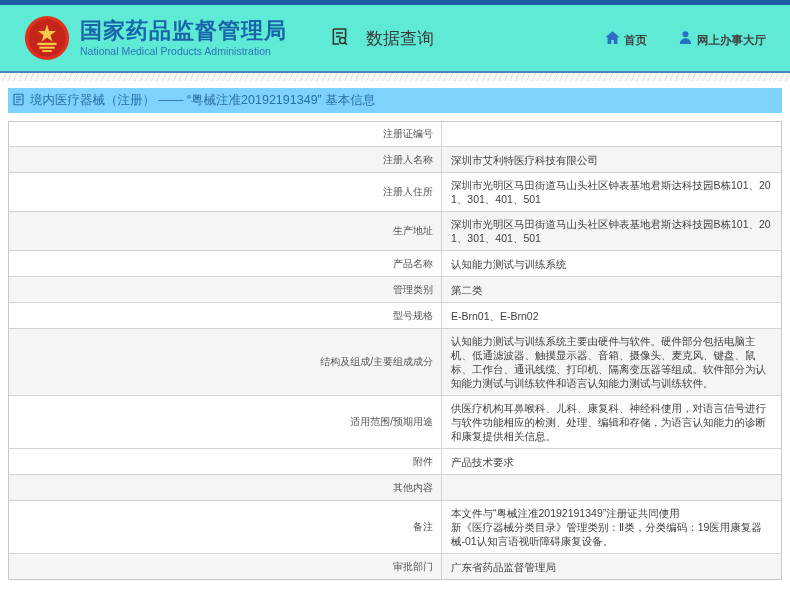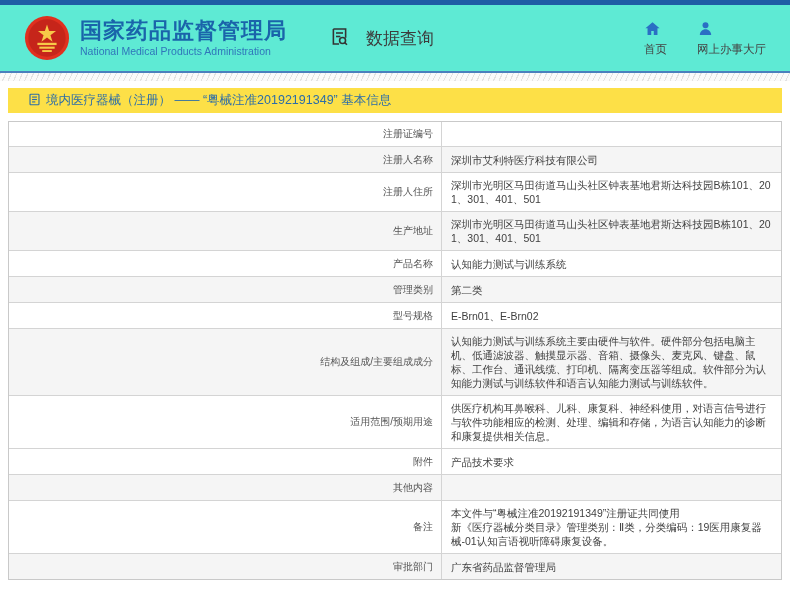--- a/index.html
+++ b/index.html
@@ -12,32 +12,32 @@
   
   .topbar{height:5px;background:#1f5da5;}
   .header{display:flex;align-items:center;height:66px;padding:0 16px 0 24px;background:#5eead4;}
   .brand{display:flex;align-items:center;gap:10px;}
   .emblem{width:46px;height:46px;flex:none;}
   .brand-cn{font-size:22px;font-weight:bold;color:#1a64aa;letter-spacing:1px;line-height:24px;}
   .brand-en{font-size:10.5px;color:#3076ba;margin-top:2px;}
   .section{display:flex;align-items:center;gap:16px;margin-left:42px;cursor:pointer;}
   .section-label{font-size:17px;color:#3c3c3c;}
   .nav{margin-left:auto;display:flex;gap:30px;padding-right:8px;}
-  .nav-item{display:flex;flex-direction:column;align-items:flex-start;gap:3px;font-size:11.5px;color:#444;cursor:pointer;}
+  .nav-item{display:flex;flex-direction:row;align-items:flex-end;gap:3px;font-size:11.5px;color:#444;cursor:pointer;font-weight:bold;}
   
   .hatch{
     border-top:2px solid #4a80bd;
     height:8px;
     background:repeating-linear-gradient(115deg,#e2e2e2 0 1px,#fafafa 1px 5px);
   }
   
   .title-bar{
     margin:7px 8px 8px;
-    background:#fde047;
-    padding:4px 20px;
+    background:#7dd3fc;
+    padding:4px 4px;
     font-size:12.5px;
     color:#2c6da8;
     display:flex;align-items:center;gap:5px;
   }
   
   .table{margin:0 8px;border:1px solid #c9c9c9;}
   .row{display:flex;align-items:stretch;border-bottom:1px solid #d4d4d4;background:#fff;}
   .row:last-child{border-bottom:none;}
   .row.alt{background:#f5f5f5;}
   .cell-label{

